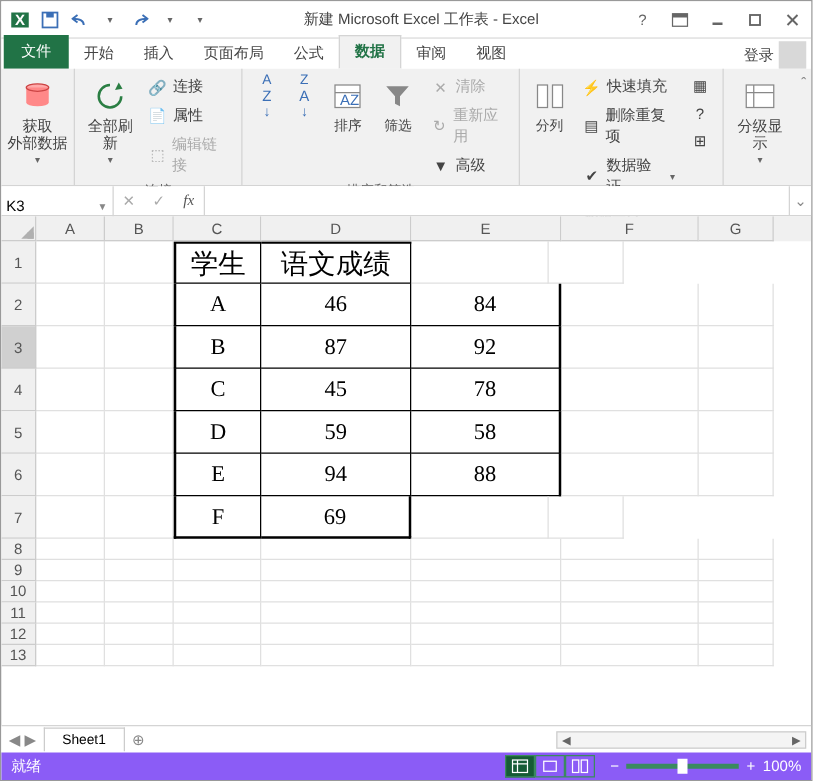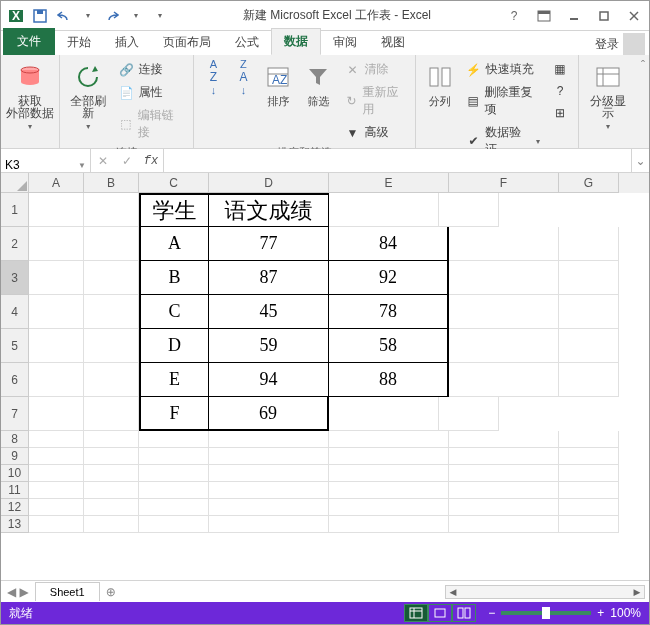--- a/index.html
+++ b/index.html
@@ -31,21 +31,21 @@
 .smallbtn{display:flex;align-items:center;gap:4px;padding:2px 4px;color:#444;font-size:11px}
 .smallbtn .sic{width:16px;height:16px;display:flex;align-items:center;justify-content:center}
 .dialog-launcher{width:14px;height:14px;align-self:flex-end;margin-left:auto;color:#888;font-size:10px;display:flex;align-items:center;justify-content:center}
 
 .fbar{height:24px;border-bottom:1px solid #d4d4d4;display:flex;align-items:stretch;background:#fff}
 .namebox{width:90px;border-right:1px solid #d4d4d4;display:flex;align-items:center;padding:16px 4px}
 .namebox input{border:none;width:60px;font-size:12px;outline:none}
 .nbdrop{color:#888;font-size:8px;margin-left:auto}
 .fxbtns{display:flex;align-items:center;border-right:1px solid #d4d4d4}
 .fxb{width:24px;display:flex;align-items:center;justify-content:center;color:#aaa}
-.fxb.fx{color:#555;font-style:italic;font-family:Liberation Mono, monospace}
+.fxb.fx{color:#555;font-style:italic;font-family:Liberation Serif, serif}
 .finput{flex:1;border:none;padding:0 6px;outline:none}
 .fexp{width:18px;border-left:1px solid #d4d4d4;display:flex;align-items:center;justify-content:center;color:#888}
 
 .gridwrap{flex:1;position:relative;overflow:hidden;display:flex;flex-direction:column}
 .grid{flex:1;overflow:auto;position:relative}
 .colhdrs{display:flex;position:sticky;top:0;background:#f0f0f0;z-index:2}
 .corner{width:28px;height:20px;border-right:1px solid #ccc;border-bottom:1px solid #ccc;background:#f0f0f0;position:sticky;left:0;z-index:3;display:flex;align-items:flex-end;justify-content:flex-end}
 .corner::after{content:"";border:5px solid transparent;border-bottom-color:#b0b0b0;border-right-color:#b0b0b0;margin:1px}
 .ch{height:20px;border-right:1px solid #ccc;border-bottom:1px solid #ccc;display:flex;align-items:center;justify-content:center;color:#555;background:#f0f0f0}
 .row{display:flex}
@@ -62,21 +62,21 @@
 
 .sheettabs{height:22px;border-top:1px solid #d4d4d4;display:flex;align-items:center;background:#fff}
 .stnav{display:flex;gap:2px;padding:0 6px;color:#888}
 .stab{padding:3px 14px;border:1px solid #ccc;border-bottom:none;background:#fff;font-size:11px;margin-top:-1px}
 .stadd{width:22px;height:22px;display:flex;align-items:center;justify-content:center;color:#888;border:1px solid transparent}
 .hsplit{flex:1;display:flex;align-items:center;justify-content:flex-end;padding-right:4px}
 .hscroll{width:200px;height:14px;border:1px solid #ccc;display:flex;align-items:center;background:#f4f4f4}
 .hsbtn{width:14px;height:12px;display:flex;align-items:center;justify-content:center;color:#666;font-size:9px}
 .hstrack{flex:1}
 
-.status{height:22px;background:#6d28d9;color:#fff;display:flex;align-items:center;padding:0 8px;font-size:11px;gap:12px}
+.status{height:22px;background:#8b5cf6;color:#fff;display:flex;align-items:center;padding:0 8px;font-size:11px;gap:12px}
 .status .spacer{flex:1}
 .viewbtns{display:flex;gap:0}
 .vbtn{width:24px;height:18px;border:1px solid #3a8a5f;display:flex;align-items:center;justify-content:center}
 .vbtn.on{background:#165b36}
 .zoom{display:flex;align-items:center;gap:6px}
 .zslider{width:90px;height:4px;background:#3a8a5f;position:relative}
 .zslider::after{content:"";position:absolute;width:8px;height:12px;background:#fff;top:-4px;left:50%;transform:translateX(-50%)}
 svg{display:block}
 </style>
 </head>
@@ -339,21 +339,21 @@
         <div class="cell hd bt bbm bl brm" style="width:70px;height:34px">学生</div>
         <div class="cell hd bt bbm brm" style="width:120px;height:34px">语文成绩</div>
         <div class="cell" style="width:110px;height:34px"></div>
         <div class="cell" style="width:60px;height:34px"></div>
       </div>
       <div class="row">
         <div class="rh" style="height:34px">2</div>
         <div class="cell" style="width:55px;height:34px"></div>
         <div class="cell" style="width:55px;height:34px"></div>
         <div class="cell bbm bl brm" style="width:70px;height:34px">A</div>
-        <div class="cell bbm brm" style="width:120px;height:34px">77</div>
+        <div class="cell bbm brm" style="width:120px;height:34px">46</div>
         <div class="cell bbm br" style="width:120px;height:34px">84</div>
         <div class="cell" style="width:110px;height:34px"></div>
         <div class="cell" style="width:60px;height:34px"></div>
       </div>
       <div class="row">
         <div class="rh active" style="height:34px">3</div>
         <div class="cell" style="width:55px;height:34px"></div>
         <div class="cell" style="width:55px;height:34px"></div>
         <div class="cell bbm bl brm" style="width:70px;height:34px">B</div>
         <div class="cell bbm brm" style="width:120px;height:34px">87</div>

